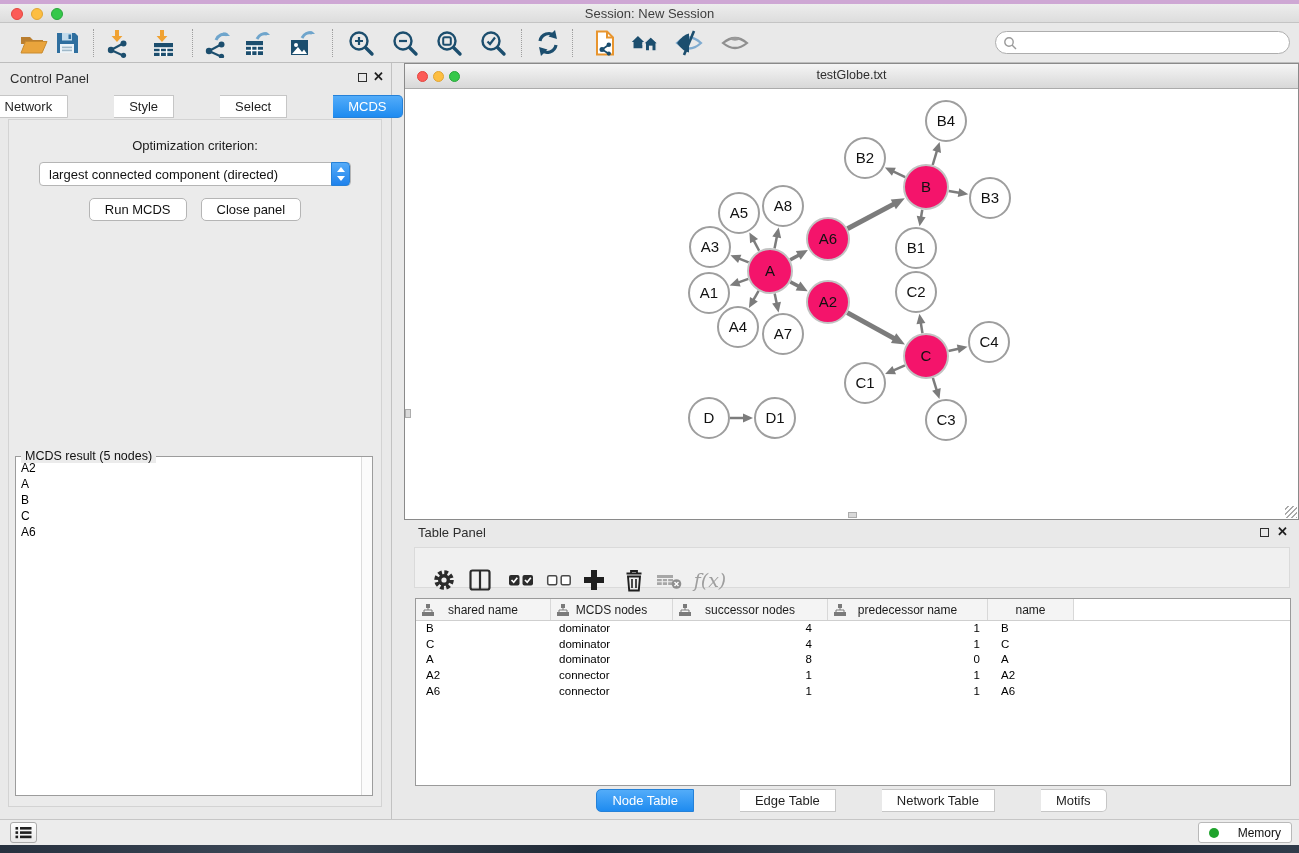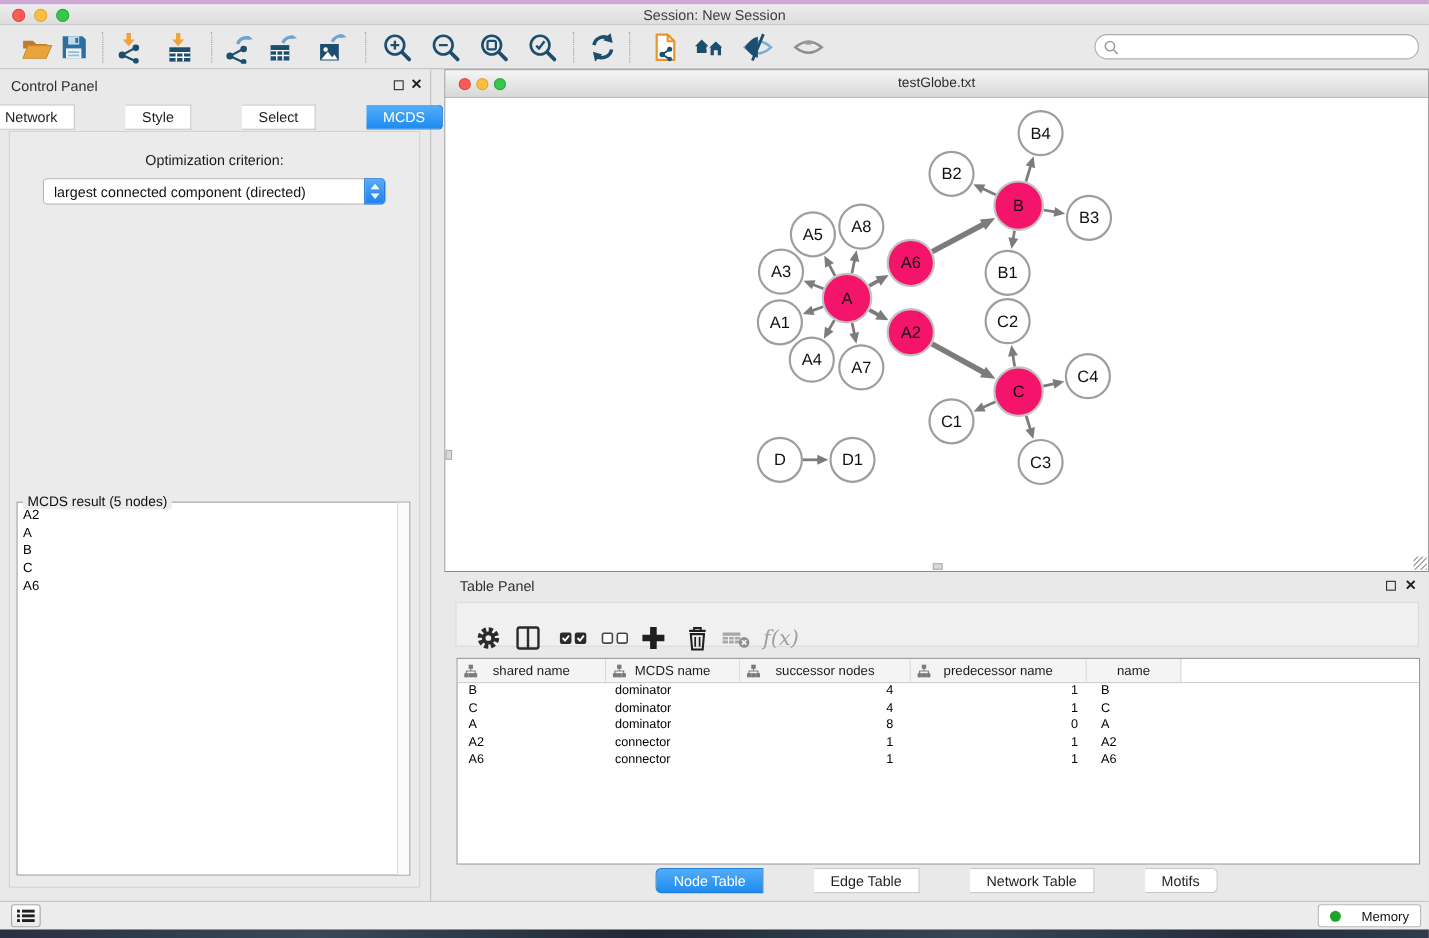--- a/index.html
+++ b/index.html
@@ -314,20 +314,24 @@
       <div class="opt-label">Optimization criterion:</div>
 
       <div class="dropdown">
         <div class="dd-value">largest connected component (directed)</div>
         <div class="dd-stepper">
           <div class="up"></div>
             <div class="down"></div>
         </div>
       </div>
 
+      <div class="cp-buttons">
+        <button class="push-btn">Run MCDS</button>
+        <button class="push-btn">Close panel</button>
+      </div>
 
       <div class="result-box">
         <div class="result-legend">MCDS result (5 nodes)</div>
         <div class="result-list" id="mcds-list">
             <div class="result-item">A2</div>
             <div class="result-item">A</div>
             <div class="result-item">B</div>
             <div class="result-item">C</div>
             <div class="result-item">A6</div>
           </div>
@@ -552,21 +556,21 @@
           <div class="nt-hcell" style="width: 122px;">
             <svg class="hicon" width="12" height="12" viewBox="0 0 12 12">
               <g stroke="#7A7A7A" stroke-width="1" fill="#7A7A7A">
                 <rect x="4.5" y="0.5" width="3" height="3"></rect>
                 <path d="M6 3.5 v2.5 M2 8.5 v-2.5 h8 v2.5" fill="none"></path>
                 <rect x="0.5" y="8.5" width="3" height="3"></rect>
                 <rect x="4.5" y="8.5" width="3" height="3"></rect>
                 <rect x="8.5" y="8.5" width="3" height="3"></rect>
               </g>
             </svg>
-            <span>MCDS name</span>
+            <span>MCDS nodes</span>
           </div>
           <div class="nt-hcell" style="width: 155px;">
             <svg class="hicon" width="12" height="12" viewBox="0 0 12 12">
               <g stroke="#7A7A7A" stroke-width="1" fill="#7A7A7A">
                 <rect x="4.5" y="0.5" width="3" height="3"></rect>
                 <path d="M6 3.5 v2.5 M2 8.5 v-2.5 h8 v2.5" fill="none"></path>
                 <rect x="0.5" y="8.5" width="3" height="3"></rect>
                 <rect x="4.5" y="8.5" width="3" height="3"></rect>
                 <rect x="8.5" y="8.5" width="3" height="3"></rect>
               </g>

